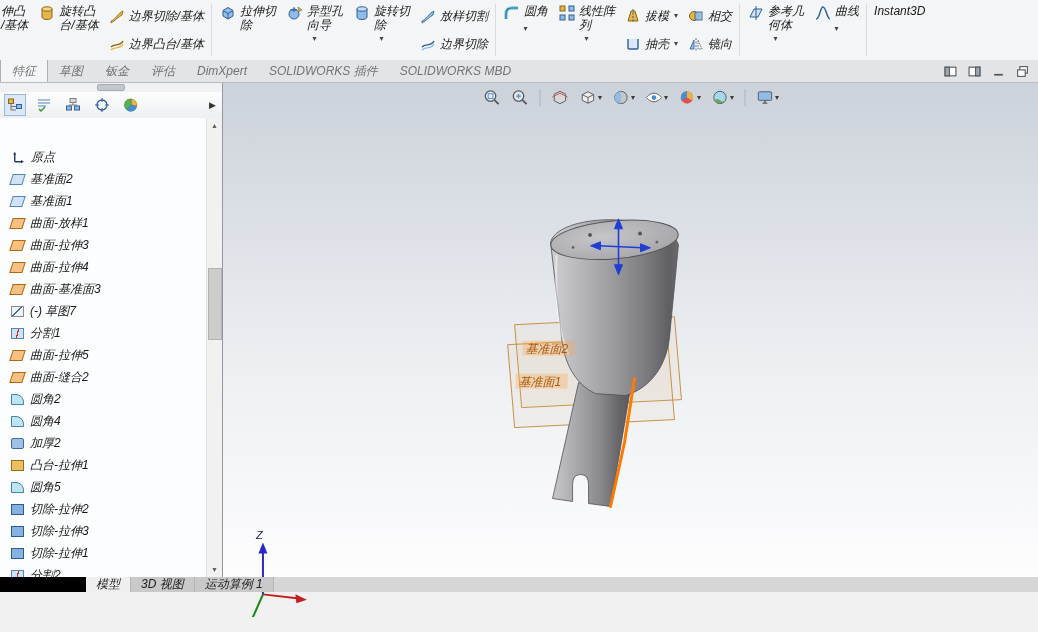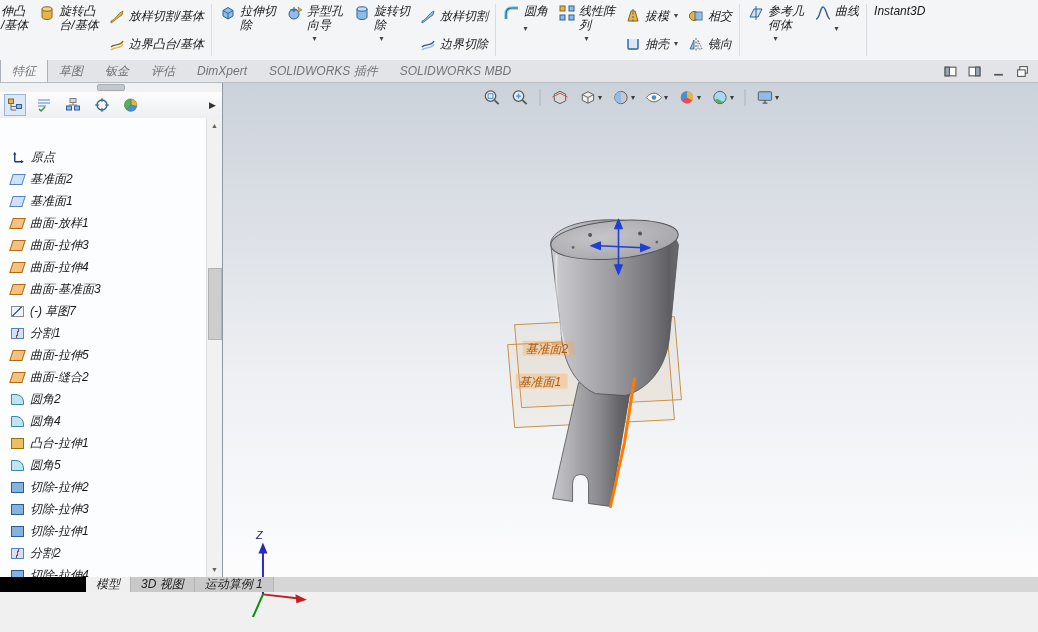--- a/index.html
+++ b/index.html
@@ -112,21 +112,21 @@
       </span>
     </button>
 
     <div class="rb-col">
       <button class="rb-item">
         <span class="ricon-s">
             <svg viewBox="0 0 16 16">
               <path d="M2 13C6 12 9 5 14 3L13 7C9 9 6 13 2 15Z" fill="#e6b54a" stroke="#8a6414" stroke-width=".8"></path>
             </svg>
           </span>
-        <span>放样切割/基体</span>
+        <span>边界切除/基体</span>
       </button>
       <button class="rb-item">
         <span class="ricon-s">
             <svg viewBox="0 0 16 16">
               <path d="M2 11C5 7 11 11 14 5" fill="none" stroke="#8a6414" stroke-width="1.4"></path>
               <path d="M2 14C5 10 11 14 14 8" fill="none" stroke="#e6b54a" stroke-width="1.4"></path>
             </svg>
           </span>
         <span>边界凸台/基体</span>
       </button>
@@ -450,20 +450,24 @@
           <span class="ti surface"></span>
           <span class="tlabel">曲面-缝合2</span>
         </div>
       <div class="trow">
           <span class="ti fillet"></span>
           <span class="tlabel">圆角2</span>
         </div>
       <div class="trow">
           <span class="ti fillet"></span>
           <span class="tlabel">圆角4</span>
+        </div>
+      <div class="trow">
+          <span class="ti thicken"></span>
+          <span class="tlabel">加厚2</span>
         </div>
       <div class="trow">
           <span class="ti boss"></span>
           <span class="tlabel">凸台-拉伸1</span>
         </div>
       <div class="trow">
           <span class="ti fillet"></span>
           <span class="tlabel">圆角5</span>
         </div>
       <div class="trow">

